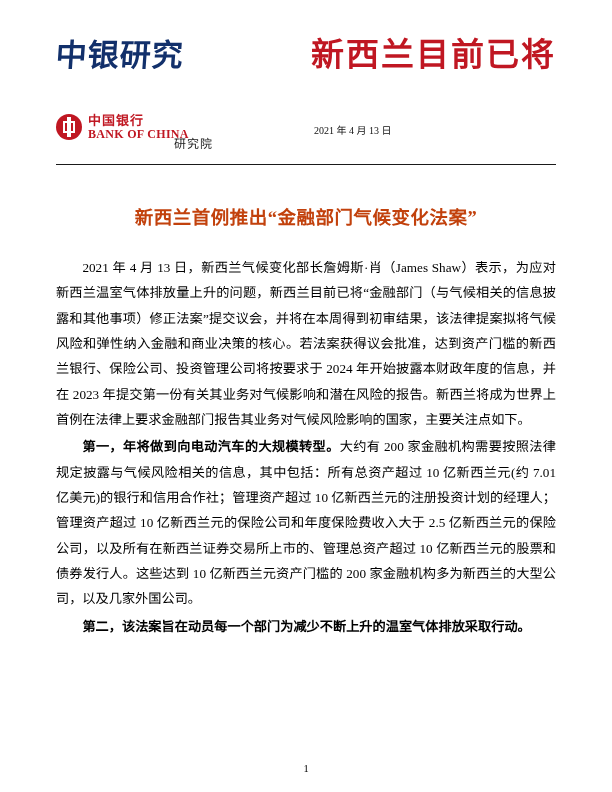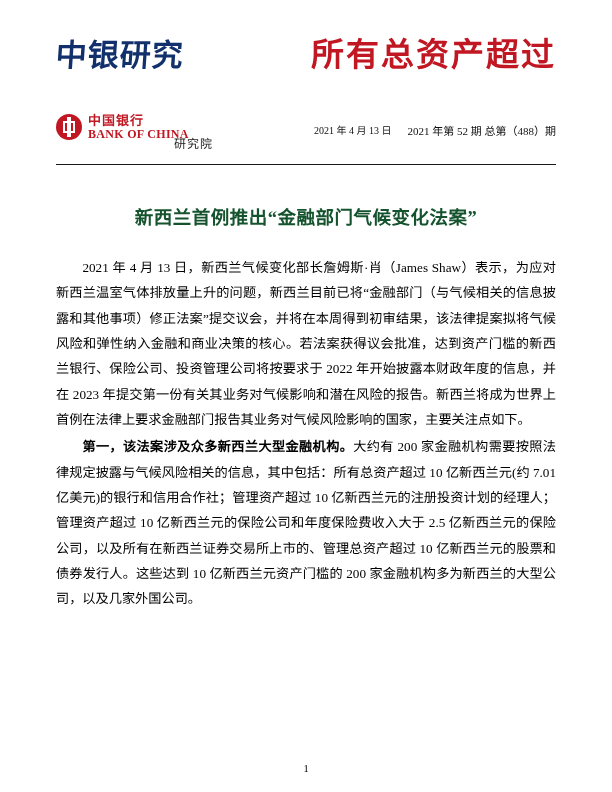--- a/index.html
+++ b/index.html
@@ -143,21 +143,21 @@
     margin: 6px 0 0 0;
   }
 
   
   .article-title {
     margin-top: 38px;
     text-align: center;
     font-size: 18.5px;
     font-weight: bold;
     letter-spacing: 0.5px;
-    color: #14532d;
+    color: #c2410c;
   }
   .body {
     margin-top: 26px;
   }
   .body p {
     margin: 0 0 2px 0;
     font-size: 13.2px;
     line-height: 1.92;
     text-align: justify;
     text-justify: inter-ideograph;
@@ -175,39 +175,39 @@
     color: #000000;
   }
 </style>
 </head>
 <body>
 
 <div class="page">
 
   <div class="masthead">
     <div class="brand-cn">中银研究</div>
-    <div class="report-title">所有总资产超过</div>
+    <div class="report-title">新西兰目前已将</div>
   </div>
 
   <div class="bankrow">
     <div class="boc-logo">
       <div class="boc-mark"></div>
       <div class="boc-names">
         <span class="boc-cn">中国银行</span>
         <span class="boc-en">BANK OF CHINA</span>
       </div>
     </div>
     <div class="institute">研究院</div>
     <div class="issue-date">2021 年 4 月 13 日</div>
-    <div class="issue-no">2021 年第 52 期 总第（488）期</div>
   </div>
 
   <hr class="rule">
 
   <h1 class="article-title">新西兰首例推出“金融部门气候变化法案”</h1>
 
   <div class="body">
-    <p>2021 年 4 月 13 日，新西兰气候变化部长詹姆斯·肖（James Shaw）表示，为应对新西兰温室气体排放量上升的问题，新西兰目前已将“金融部门（与气候相关的信息披露和其他事项）修正法案”提交议会，并将在本周得到初审结果，该法律提案拟将气候风险和弹性纳入金融和商业决策的核心。若法案获得议会批准，达到资产门槛的新西兰银行、保险公司、投资管理公司将按要求于 2022 年开始披露本财政年度的信息，并在 2023 年提交第一份有关其业务对气候影响和潜在风险的报告。新西兰将成为世界上首例在法律上要求金融部门报告其业务对气候风险影响的国家，主要关注点如下。</p>
-    <p><b>第一，该法案涉及众多新西兰大型金融机构。</b>大约有 200 家金融机构需要按照法律规定披露与气候风险相关的信息，其中包括：所有总资产超过 10 亿新西兰元(约 7.01 亿美元)的银行和信用合作社；管理资产超过 10 亿新西兰元的注册投资计划的经理人；管理资产超过 10 亿新西兰元的保险公司和年度保险费收入大于 2.5 亿新西兰元的保险公司，以及所有在新西兰证券交易所上市的、管理总资产超过 10 亿新西兰元的股票和债券发行人。这些达到 10 亿新西兰元资产门槛的 200 家金融机构多为新西兰的大型公司，以及几家外国公司。</p>
+    <p>2021 年 4 月 13 日，新西兰气候变化部长詹姆斯·肖（James Shaw）表示，为应对新西兰温室气体排放量上升的问题，新西兰目前已将“金融部门（与气候相关的信息披露和其他事项）修正法案”提交议会，并将在本周得到初审结果，该法律提案拟将气候风险和弹性纳入金融和商业决策的核心。若法案获得议会批准，达到资产门槛的新西兰银行、保险公司、投资管理公司将按要求于 2024 年开始披露本财政年度的信息，并在 2023 年提交第一份有关其业务对气候影响和潜在风险的报告。新西兰将成为世界上首例在法律上要求金融部门报告其业务对气候风险影响的国家，主要关注点如下。</p>
+    <p><b>第一，年将做到向电动汽车的大规模转型。</b>大约有 200 家金融机构需要按照法律规定披露与气候风险相关的信息，其中包括：所有总资产超过 10 亿新西兰元(约 7.01 亿美元)的银行和信用合作社；管理资产超过 10 亿新西兰元的注册投资计划的经理人；管理资产超过 10 亿新西兰元的保险公司和年度保险费收入大于 2.5 亿新西兰元的保险公司，以及所有在新西兰证券交易所上市的、管理总资产超过 10 亿新西兰元的股票和债券发行人。这些达到 10 亿新西兰元资产门槛的 200 家金融机构多为新西兰的大型公司，以及几家外国公司。</p>
+    <p><b>第二，该法案旨在动员每一个部门为减少不断上升的温室气体排放采取行动。</b></p>
   </div>
 
   <div class="page-number">1</div>
 </div>
 
 </body></html>

